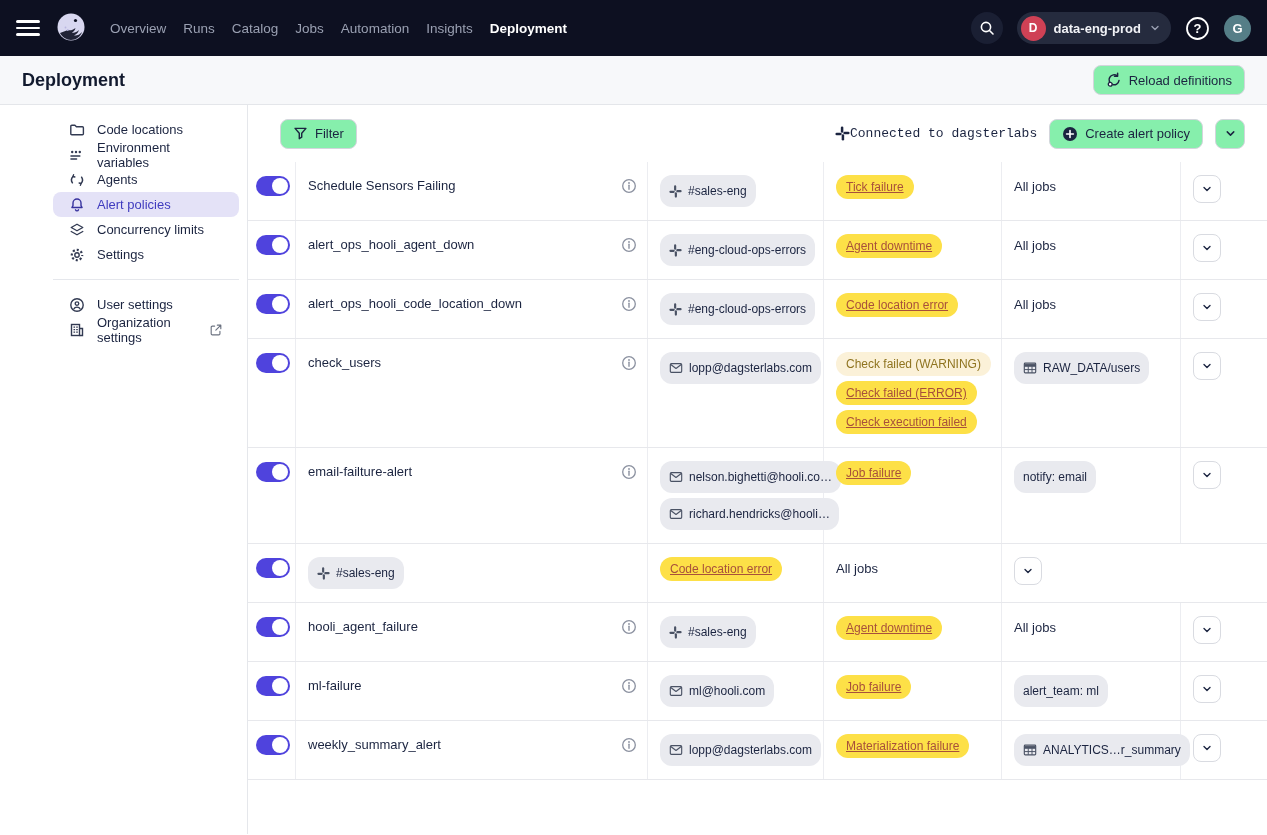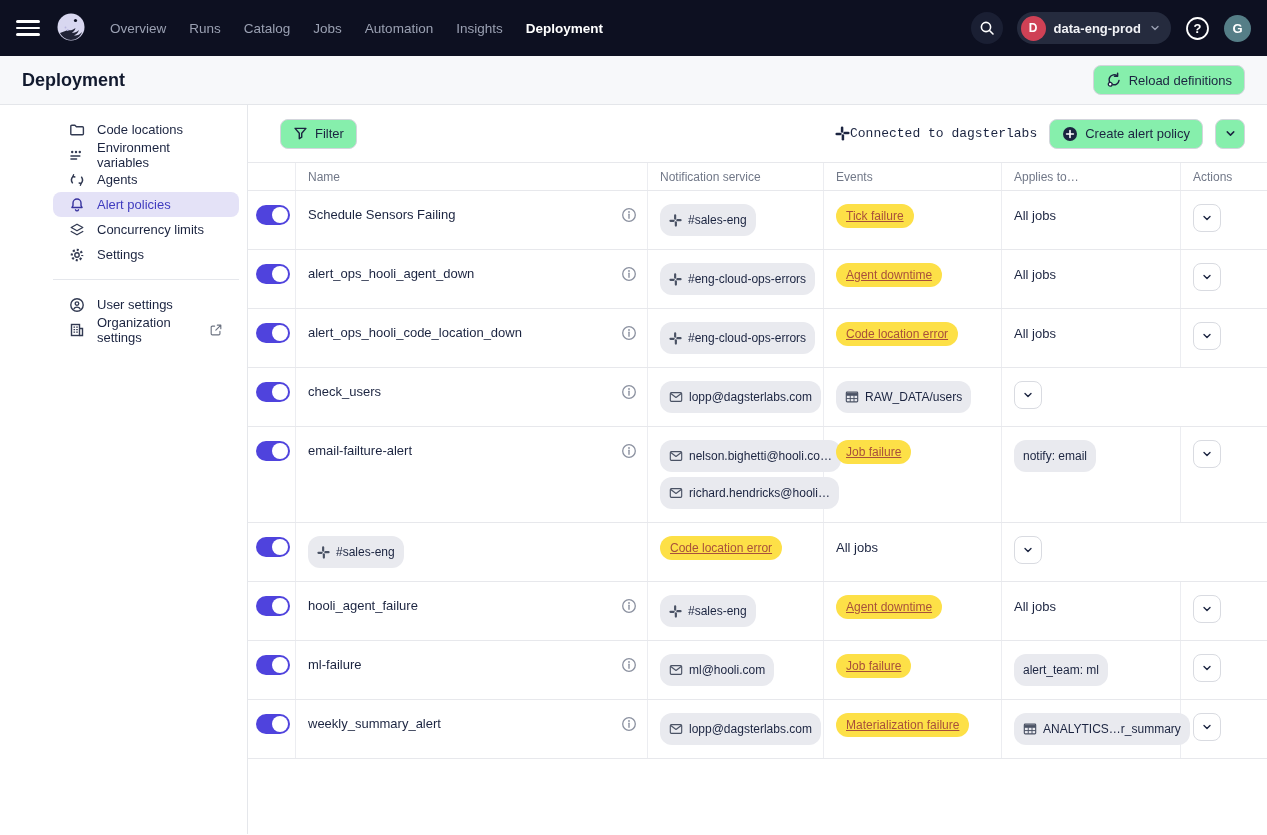--- a/index.html
+++ b/index.html
@@ -4,21 +4,21 @@
 <style>
   * { box-sizing: border-box; margin: 0; padding: 0; }
   html,body { width:1267px; height:835px; overflow:hidden; background:#fff;
     font-family:"Liberation Sans","DejaVu Sans",sans-serif; color:#1b2440; }
 
   
   .topnav { height:56px; background:#0d1021; display:flex; align-items:center; padding:0 16px; }
   .hamburger { width:24px; height:24px; display:flex; flex-direction:column; justify-content:center; gap:4px; cursor:pointer; margin-right:12px; }
   .hamburger span { display:block; height:2.5px; background:#fff; border-radius:2px; }
   .logo { width:38px; height:38px; margin-right:20px; }
-  .navlinks { display:flex; align-items:center; gap:23px; }
+  .navlinks { display:flex; align-items:center; gap:17px; }
   .navlink { font-size:13.5px; color:#9aa0b2; font-weight:500; cursor:pointer; text-decoration:none; }
   .navlink.active { color:#ffffff; font-weight:700; }
   .topnav-right { margin-left:auto; display:flex; align-items:center; gap:14px; }
   .circle-btn { width:32px; height:32px; border-radius:50%; background:#1a1f33; display:flex; align-items:center; justify-content:center; cursor:pointer; }
   .switcher { height:32px; background:#252b3e; border-radius:16px; display:flex; align-items:center; gap:8px; padding:0 10px 0 4px; cursor:pointer; }
   .switcher .d-badge { width:25px; height:25px; border-radius:50%; background:#cf4155; color:#fff; font-size:12px; font-weight:700; display:flex; align-items:center; justify-content:center; }
   .switcher .sw-label { color:#f1f2f6; font-size:13px; font-weight:600; }
   .help-btn { width:25px; height:25px; cursor:pointer; display:flex; align-items:center; justify-content:center; }
   .avatar { width:27px; height:27px; border-radius:50%; background:#557e87; color:#fff; font-size:13px; font-weight:600; display:flex; align-items:center; justify-content:center; cursor:pointer; }
 
@@ -237,28 +237,20 @@
         </button>
         <button class="btn icon-btn">
           <svg width="13" height="13" viewBox="0 0 16 16">
               <path d="M4 6l4 4 4-4" stroke="#1b2440" stroke-width="1.8" fill="none" stroke-linecap="round" stroke-linejoin="round"></path>
             </svg>
         </button>
       </div>
     </div>
 
     <div>
-      <div class="grid thead">
-        <div class="th"></div>
-        <div class="th">Name</div>
-        <div class="th">Notification service</div>
-        <div class="th">Events</div>
-        <div class="th">Applies to…</div>
-        <div class="th">Actions</div>
-      </div>
       <div id="rows">
           <div class="grid row">
             <div class="cell cell-toggle">
               <div class="toggle">
                 <span class="knob"></span>
               </div>
             </div>
             <div class="cell cell-name">
               <span class="name-text">Schedule Sensors Failing</span>
               <span class="info-wrap"><svg width="16" height="16" viewBox="0 0 16 16">
@@ -407,20 +399,27 @@
                 <span class="tag">
                   <svg width="14" height="14" viewBox="0 0 16 16">
                     <rect x="1.5" y="3" width="13" height="10" rx="1.2" fill="none" stroke="currentColor" stroke-width="1.3"></rect>
                     <path d="M2 4l6 4.6L14 4" fill="none" stroke="currentColor" stroke-width="1.3" stroke-linejoin="round"></path>
                   </svg>
                   <span>lopp@dagsterlabs.com</span>
                 </span>
               </div>
             </div>
             <div class="cell">
+              <div class="stack">
+                <span class="pill warning">Check failed (WARNING)</span>
+                <span class="pill error">Check failed (ERROR)</span>
+                <span class="pill error">Check execution failed</span>
+              </div>
+            </div>
+            <div class="cell">
               <span class="tag">
                 <svg width="14" height="14" viewBox="0 0 16 16">
                   <rect x="1.5" y="2.5" width="13" height="11" rx="1" fill="none" stroke="currentColor" stroke-width="1.3"></rect>
                   <path d="M1.5 6h13M6 6v7.5M10.3 6v7.5M1.5 9.8h13" stroke="currentColor" stroke-width="1.1"></path>
                   <path d="M1.5 3.5h13V6h-13z" fill="currentColor"></path>
                 </svg>
                 <span>RAW_DATA/users</span>
               </span>
             </div>
             <div class="cell">

